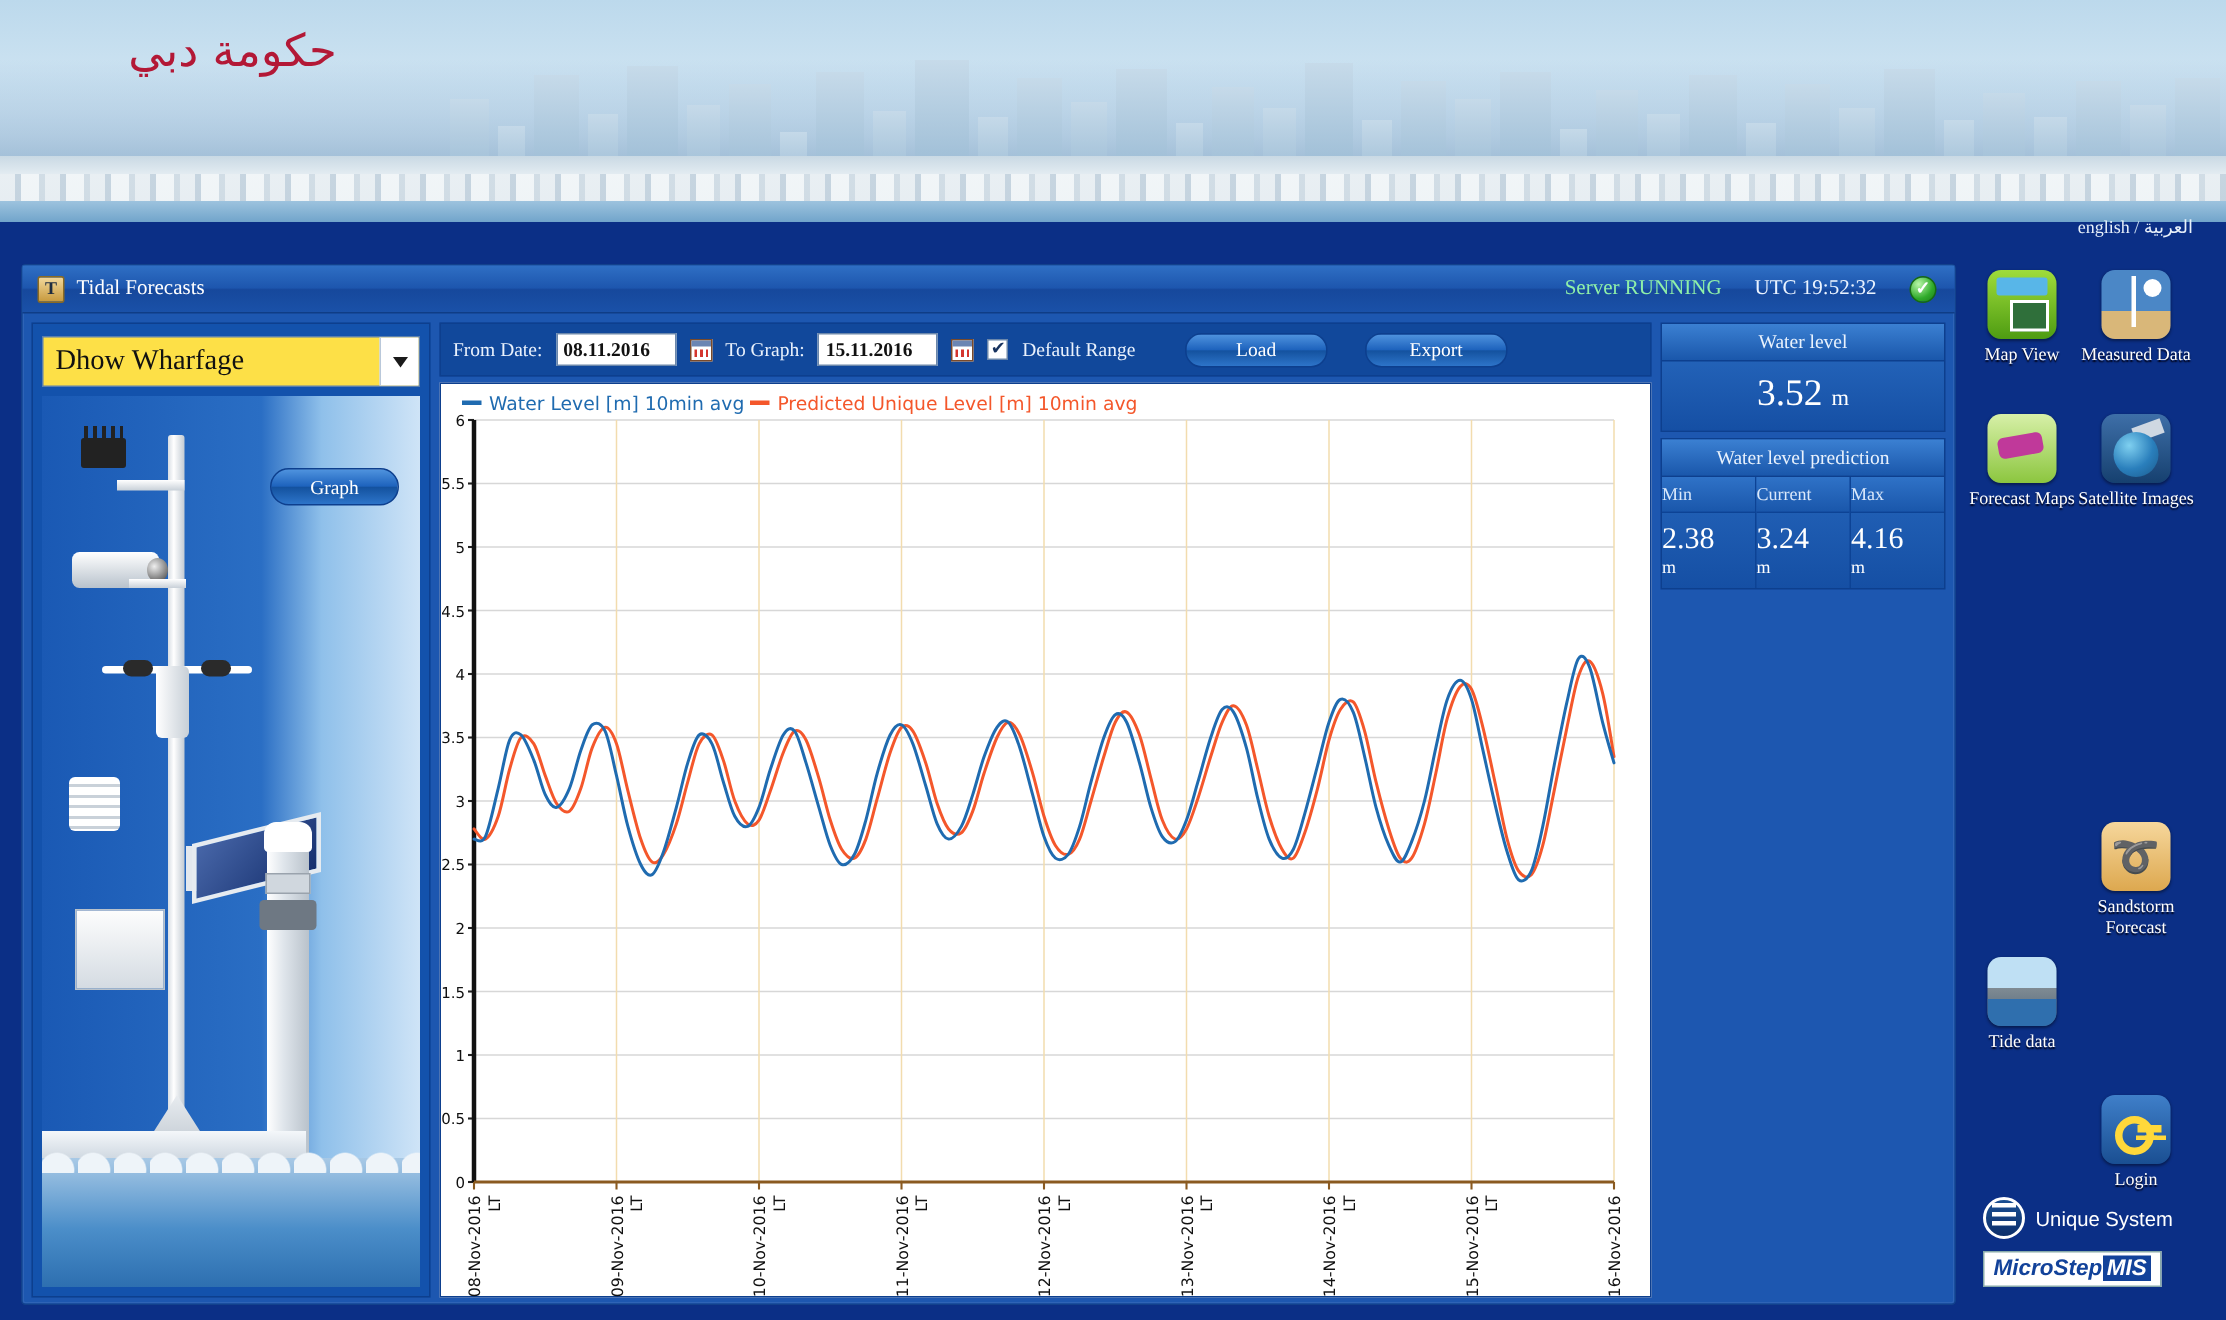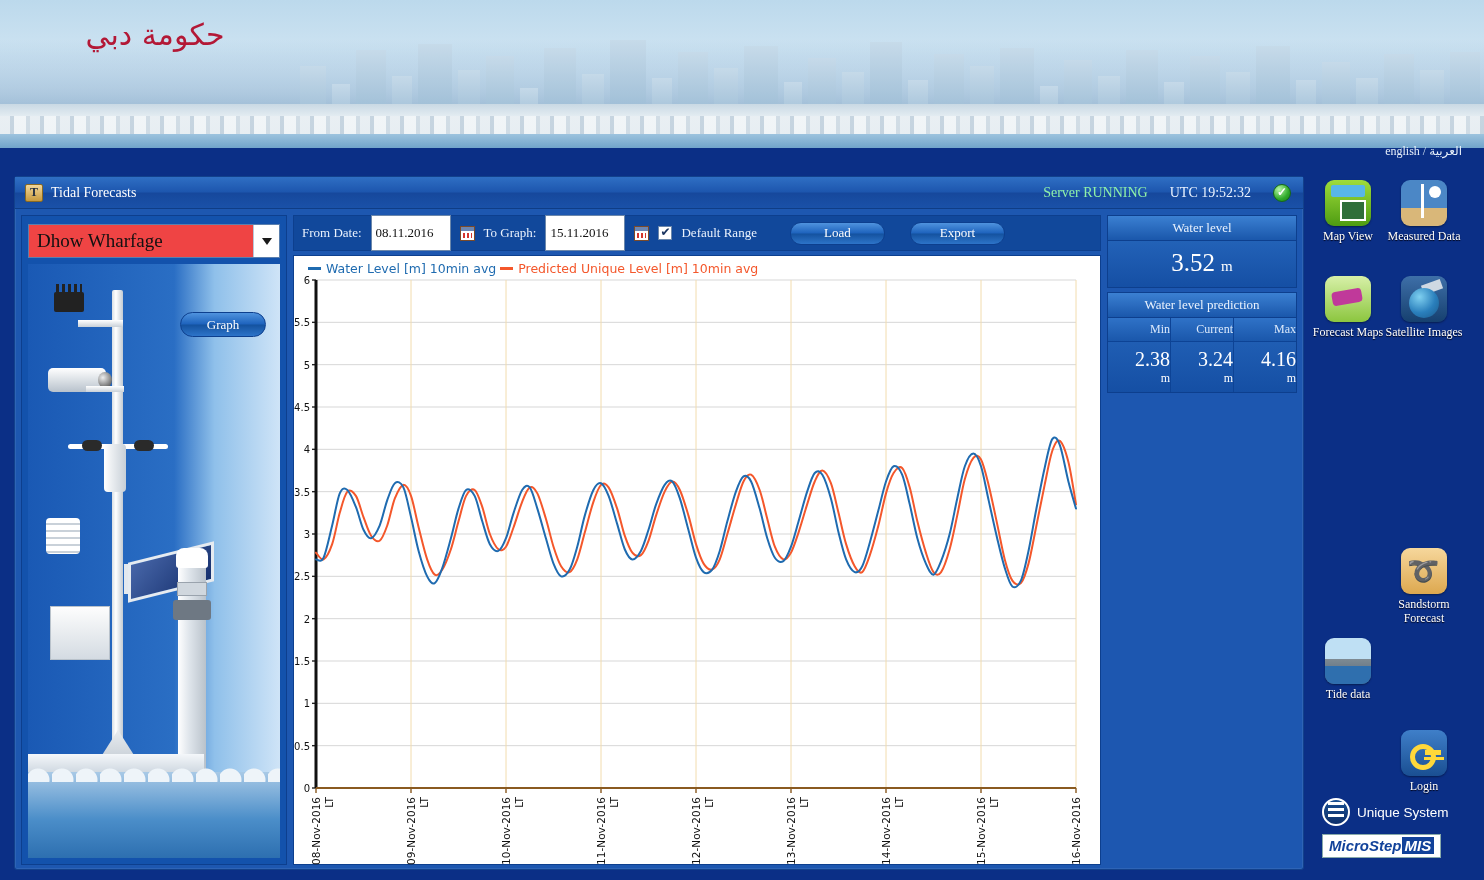--- a/index.html
+++ b/index.html
@@ -87,21 +87,21 @@
   
   .station {
     width:266px; background:#1352ac; border:1px solid #0d3f8e; display:flex; flex-direction:column;
   }
   .station-hd {
     height:22px; padding:0 8px; display:flex; align-items:center;
     background:linear-gradient(to bottom,#3b7fd0,#1a55a9);
     color:#dbe9fb; font-size:12px; border-bottom:1px solid #0d3f8e;
   }
   .combo {
-    margin:8px 6px 6px; height:34px; background:#ef4444; border:1px solid #5a7fae;
+    margin:8px 6px 6px; height:34px; background:#fde047; border:1px solid #5a7fae;
     display:flex; align-items:center; padding-left:8px; position:relative;
   }
   .combo-val { font-size:19px; color:#111; }
   .combo-arrow { position:absolute; right:0; top:0; bottom:0; width:26px;
     border-left:1px solid #b9c8da; display:flex; align-items:center; justify-content:center;
     background:#fff; }
   .combo-arrow i { width:0;height:0;border-left:5px solid transparent;border-right:5px solid transparent;border-top:7px solid #1a1a1a; display:block;}
 
   .stationpic { flex:1; margin:0 6px 6px; position:relative; overflow:hidden;
     background:linear-gradient(to right, #1a59b4 0%, #2a6ec4 58%, #8fc0ea 74%, #cfe4f7 100%); }
@@ -154,22 +154,22 @@
 
   
   .center { flex:1; display:flex; flex-direction:column; }
   .toolbar {
     height:36px; display:flex; align-items:center; gap:9px; padding:0 8px;
     background:#11489b; border:1px solid #0d3f8e;
     color:#eaf2fd; font-size:13px;
   }
   .toolbar label { color:#eaf2fd; font-size:13px; }
   .dateinput {
-    width:80px; height:36px; background:#fff; border:1px solid #6b87ab; color:#111;
-    font-size:13px; padding:0 4px; font-family:"Liberation Serif", serif;
+    width:80px; height:22px; background:#fff; border:1px solid #6b87ab; color:#111;
+    font-size:13px; padding:0 4px; font-family:"Liberation Serif", serif;font-weight:bold;
   }
   .calicon { width:15px; height:15px; background:#fff; border:1px solid #7a4a2a; position:relative; cursor:pointer; }
   .calicon:before{content:""; position:absolute; left:0; top:0; right:0; height:4px; background:#6b86b3;}
   .calicon:after{content:""; position:absolute; left:2px; top:6px; right:2px; bottom:2px;
     background:repeating-linear-gradient(90deg,#d4352e 0 2px,#fff 2px 4px);}
   .chk { width:14px; height:14px; background:#fff; border:1px solid #6b87ab; position:relative; cursor:pointer; }
   .chk:after { content:"✔"; position:absolute; inset:-2px 0 0 1px; font-size:12px; color:#17325e; }
   .btn {
     width:95px; height:23px; border-radius:11px; color:#fff; font-size:13px;
     background:linear-gradient(to bottom,#4f93de 0%, #1e63bd 48%, #14529f 52%, #2d74c9 100%);
@@ -187,21 +187,21 @@
   #plot { position:absolute; left:0; top:18px; }
 
   
   .readout { width:190px; display:flex; flex-direction:column; gap:4px; }
   .rcard { background:linear-gradient(to bottom,#2a6cc2,#154fa4); border:1px solid #0d3f8e; }
   .rhd { text-align:center; color:#e9f2fd; font-size:13px; padding:4px 0;
     background:linear-gradient(to bottom,#3b80d2,#1a57ab); border-bottom:1px solid #0d3f8e; }
   .rbig { text-align:center; color:#fff; padding:8px 0 10px; }
   .rbig .v { font-size:25px; } .rbig .u { font-size:15px; margin-left:6px; }
   .rcols { display:flex; }
-  .rcol { flex:1; text-align:right; border-left:1px solid #0d4395; }
+  .rcol { flex:1; text-align:left; border-left:1px solid #0d4395; }
   .rcol:first-child { border-left:none; }
   .rcol .ch { font-size:12px; color:#dbe9fb; padding:4px 0; background:linear-gradient(to bottom,#2f72c7,#1a57ab);
     border-bottom:1px solid #0d4395; }
   .rcol .cv { font-size:20px; color:#fff; padding-top:6px; }
   .rcol .cu { font-size:12px; color:#fff; padding-bottom:6px; }
 
   
   .rail { position:absolute; left:1306px; top:176px; width:178px; height:694px; }
   .ic { position:absolute; width:84px; text-align:center; cursor:pointer; }
   .ic .glyph { width:46px; height:46px; margin:0 auto; border-radius:9px; position:relative; overflow:hidden;

